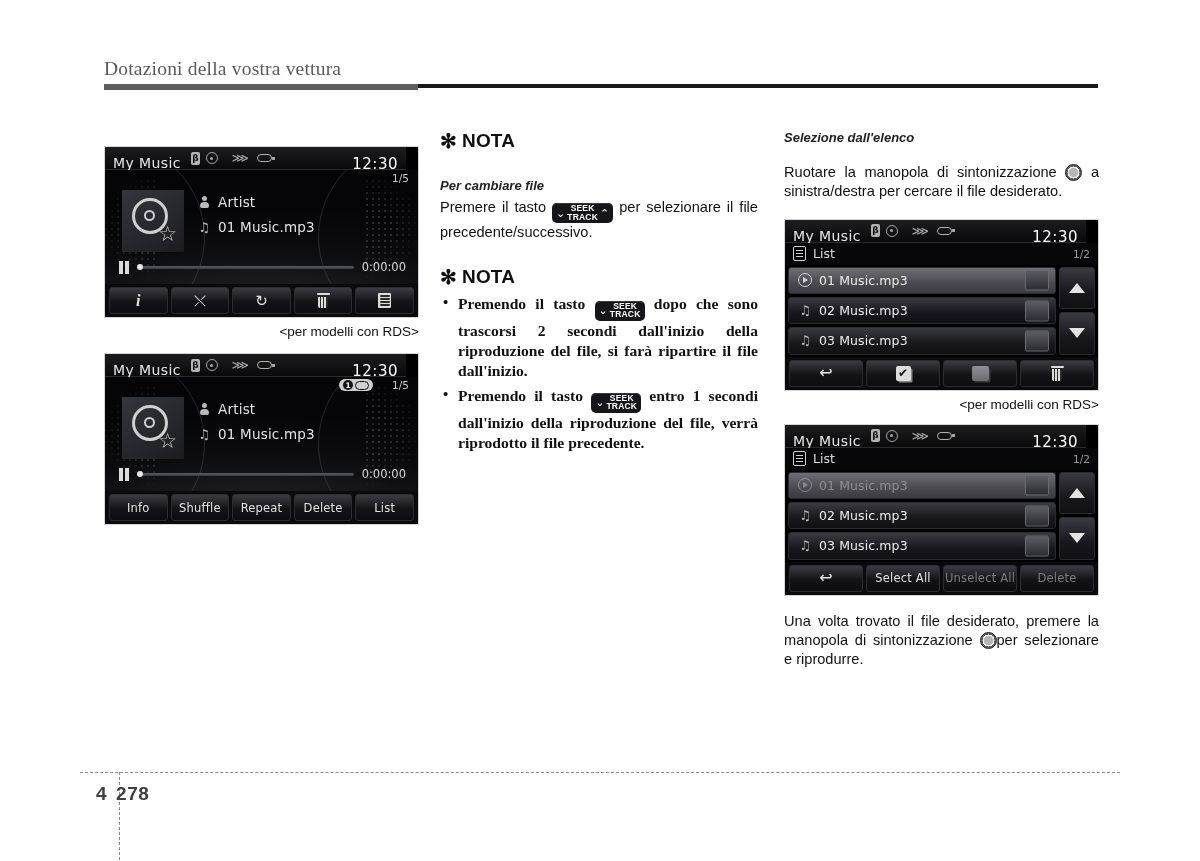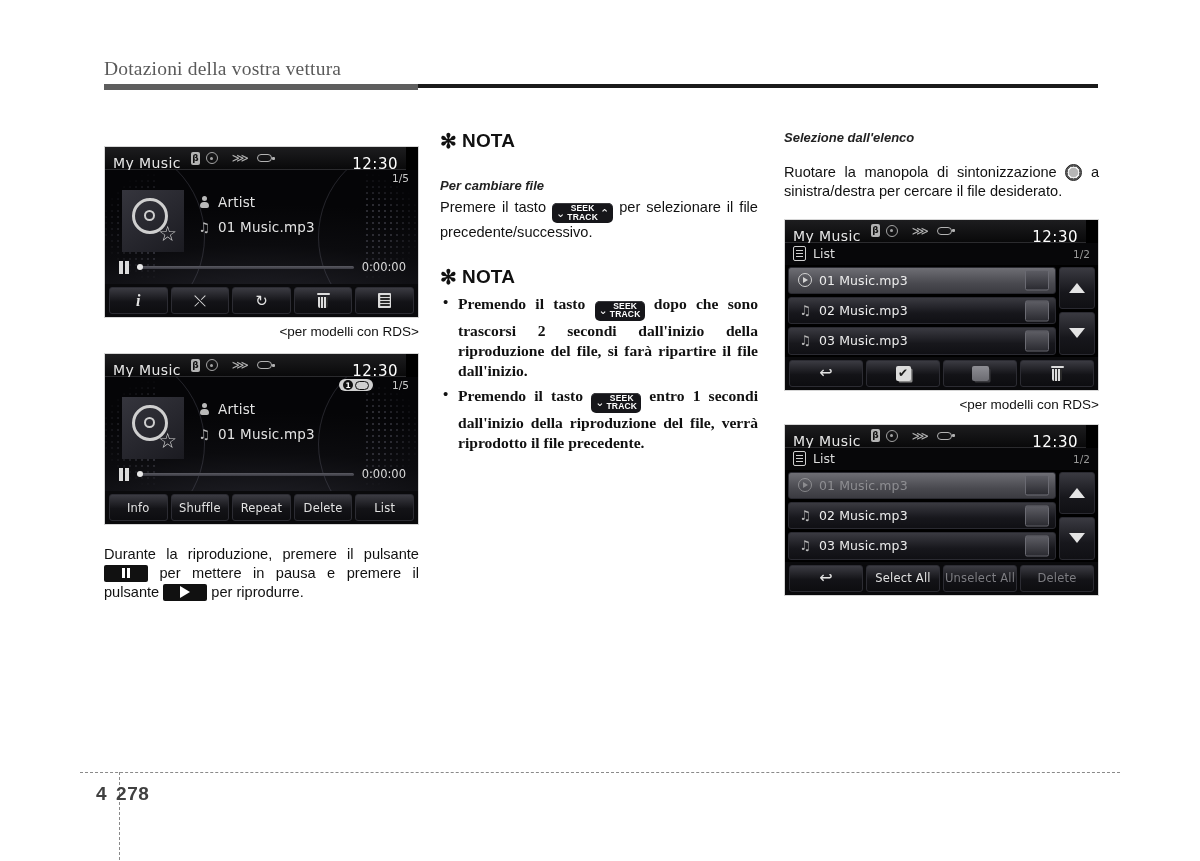--- a/index.html
+++ b/index.html
@@ -528,38 +528,20 @@
 
       <div class="toolbar">
         <div class="tbtn lbl">Info</div>
         <div class="tbtn lbl">Shuffle</div>
         <div class="tbtn lbl">Repeat</div>
         <div class="tbtn lbl">Delete</div>
         <div class="tbtn lbl">List</div>
       </div>
     </div>
 
-    <p class="body" style="margin-top:20px;">
-      <span>Durante la riproduzione, premere il pulsante</span>
-      <span class="hwbtn">
-        <span class="gl">
-            <span class="pause-gl">
-              <i></i>
-              <i></i>
-            </span>
-          </span>
-      </span>
-      <span>per mettere in pausa e premere il pulsante</span>
-      <span class="hwbtn">
-        <span class="gl">
-            <span class="play-gl"></span>
-          </span>
-      </span>
-      <span>per riprodurre.</span>
-    </p>
   </div>
 
   <div class="col col-mid">
 
     <div class="nota">
       <span class="ast">✻</span>
       <span>NOTA</span>
     </div>
 
     <h3 class="sub-title" style="margin-top:26px;">Per cambiare file</h3>
@@ -774,20 +756,24 @@
       <div class="toolbar">
         <div class="tbtn">
             <span class="back-ar">↩</span>
           </div>
         <div class="tbtn lbl">Select All</div>
         <div class="tbtn lbl dimtxt">Unselect All</div>
         <div class="tbtn lbl dimtxt">Delete</div>
       </div>
     </div>
 
+    <p class="body" style="margin-top:16px;">
+      <span>Una volta trovato il file desiderato, premere la manopola di sintonizzazione</span>
+      <span class="knob"></span><span>per selezionare e riprodurre.</span>
+    </p>
   </div>
 
   <div class="footer-dash"></div>
   <div class="footer-vert"></div>
   <div class="pagenum">
     <span class="sec">4</span><span>278</span>
   </div>
 
 </div>
 

